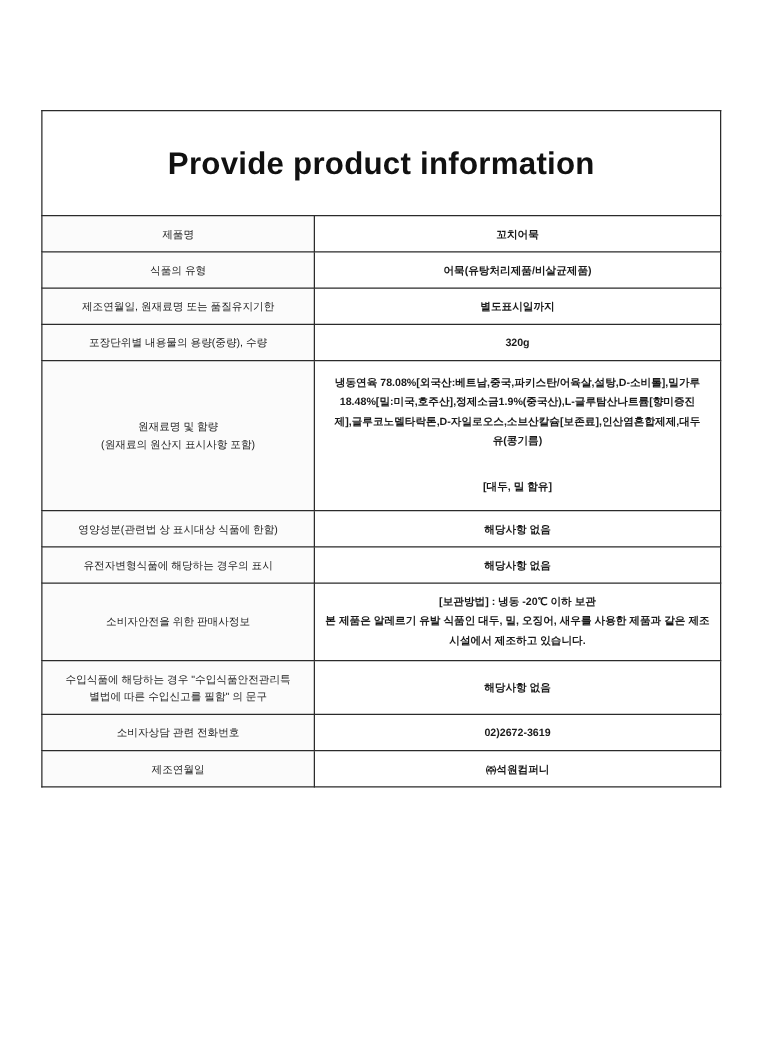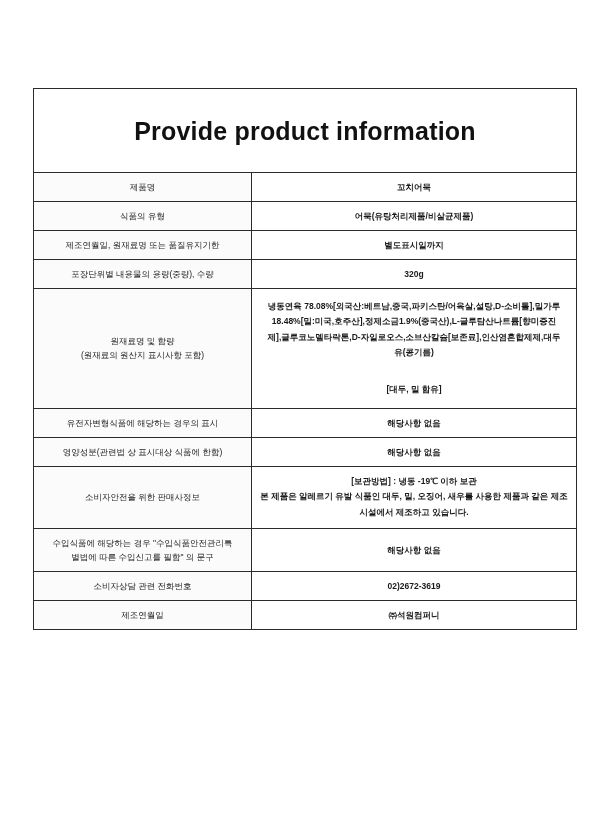--- a/index.html
+++ b/index.html
@@ -121,36 +121,36 @@
           </td>
           <td class="value justify">
             <span>냉동연육 78.08%[외국산:베트남,중국,파키스탄/어육살,설탕,D-소비톨],밀가루 18.48%[밀:미국,호주산],정제소금1.9%(중국산),L-글루탐산나트륨[향미증진제],글루코노델타락톤,D-자일로오스,소브산칼슘[보존료],인산염혼합제제,대두유(콩기름)</span>
             <span class="spacer-line"></span>
             <span class="spacer-line"></span>
             <span>[대두, 밀 함유]</span>
           </td>
         </tr>
         <tr class="row-tall">
           <td class="label">
-            <span class="sub">유전자변형식품에 해당하는 경우의 표시</span>
+            <span class="sub">영양성분(관련법 상 표시대상 식품에 한함)</span>
           </td>
           <td class="value">해당사항 없음</td>
         </tr>
         <tr class="row-tall">
           <td class="label">
-            <span class="sub">영양성분(관련법 상 표시대상 식품에 한함)</span>
+            <span class="sub">유전자변형식품에 해당하는 경우의 표시</span>
           </td>
           <td class="value">해당사항 없음</td>
         </tr>
         <tr class="row-xtall">
           <td class="label">
             <span class="sub">소비자안전을 위한 판매사정보</span>
           </td>
           <td class="value">
-            <div class="center-block">[보관방법] : 냉동 -19℃ 이하 보관</div>
+            <div class="center-block">[보관방법] : 냉동 -20℃ 이하 보관</div>
             <div class="center-block">본 제품은 알레르기 유발 식품인 대두, 밀, 오징어, 새우를 사용한 제품과 같은 제조시설에서 제조하고 있습니다.</div>
           </td>
         </tr>
         <tr class="row-tall">
           <td class="label">
             <span class="sub">수입식품에 해당하는 경우 "수입식품안전관리특</span>
             <span class="sub">별법에 따른 수입신고를 필함" 의 문구</span>
           </td>
           <td class="value">해당사항 없음</td>
         </tr>

